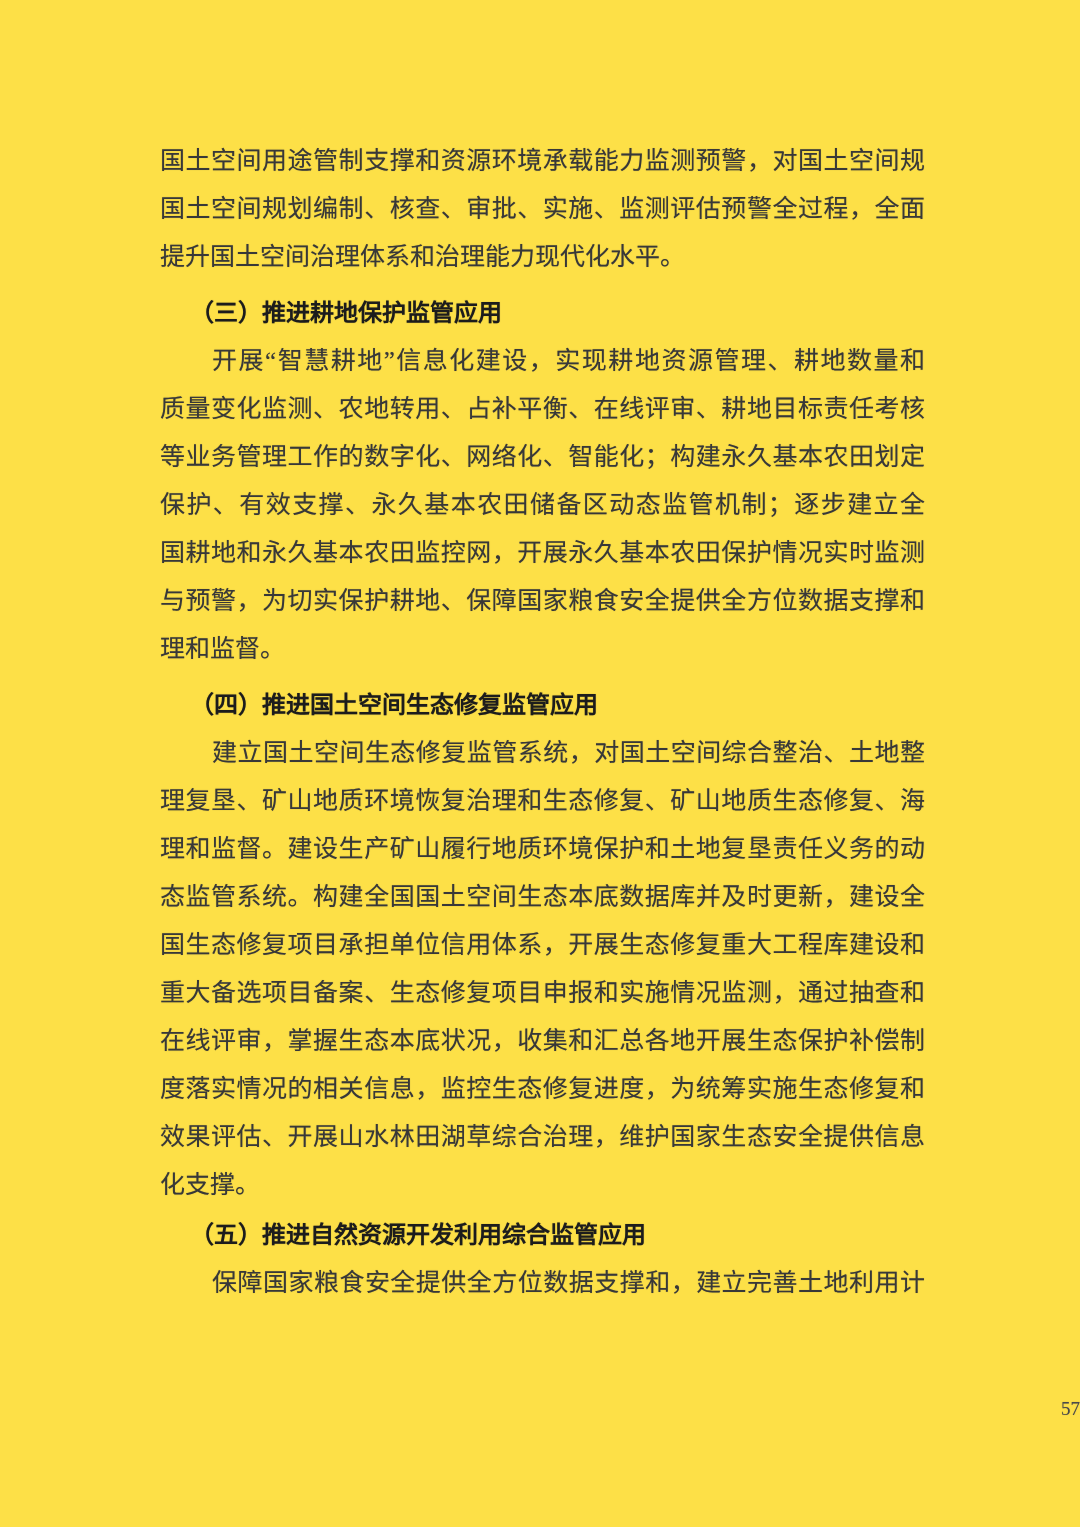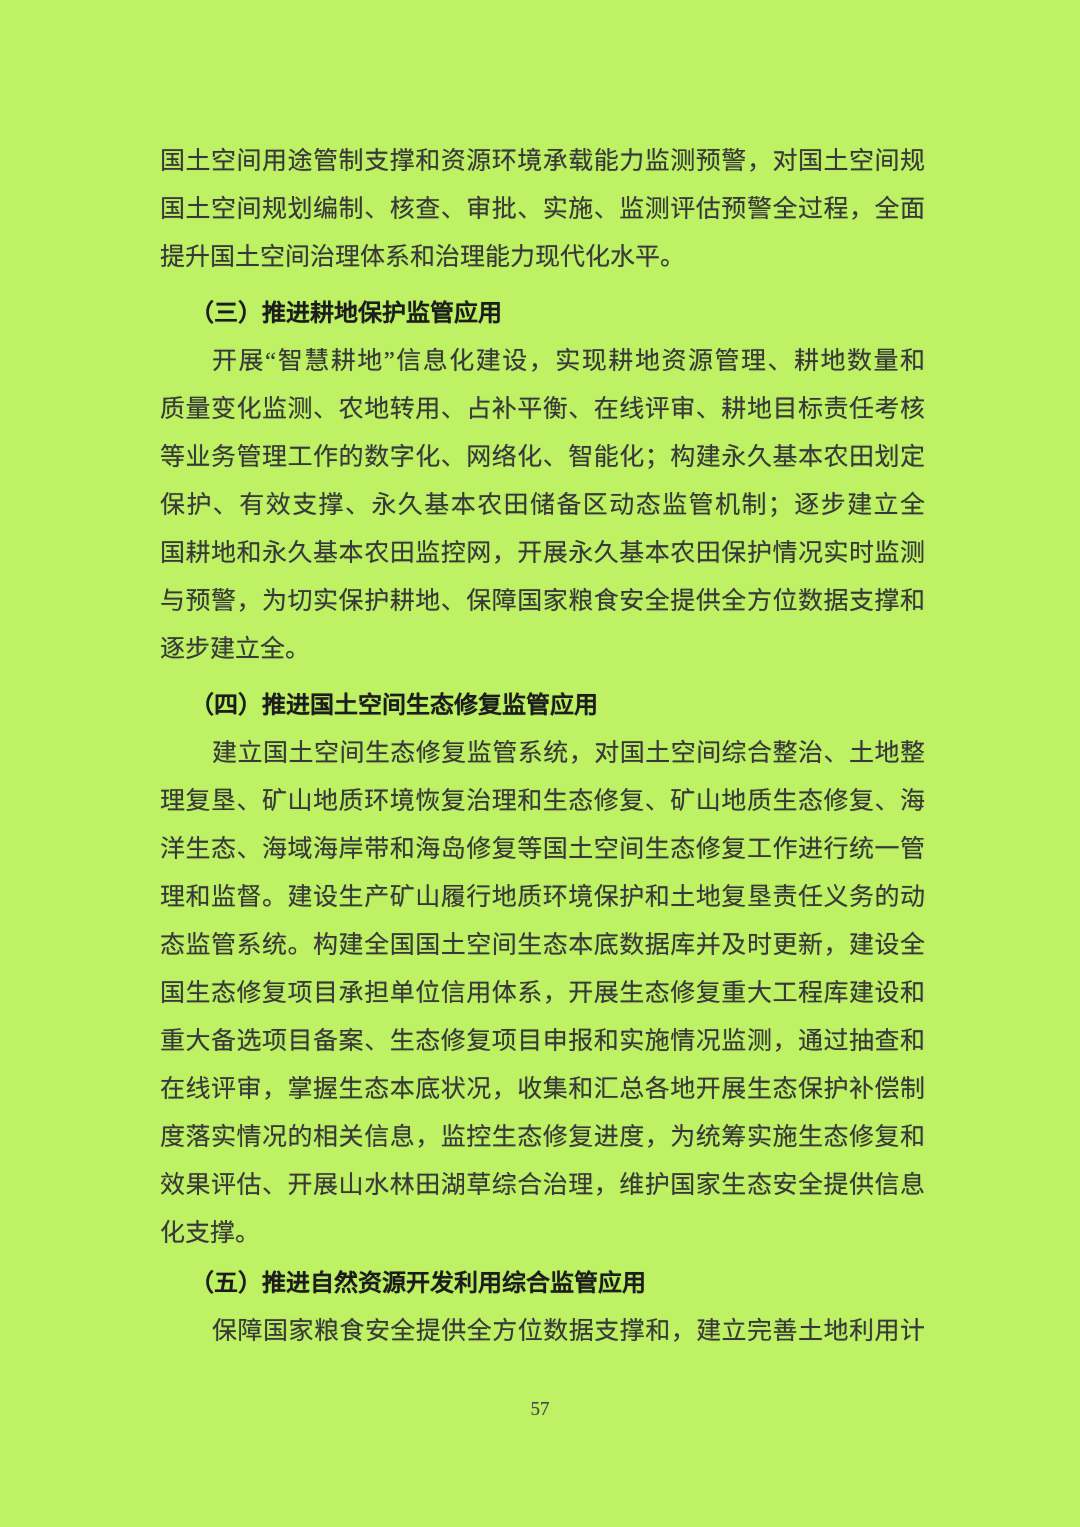--- a/index.html
+++ b/index.html
@@ -4,21 +4,21 @@
 <style>
   html, body {
     margin: 0;
     padding: 0;
     background: #ffffff;
   }
   .page {
     position: relative;
     width: 1080px;
     height: 1527px;
-    background: #bef264;
+    background: #fde047;
     overflow: hidden;
     font-family: "Liberation Serif", "DejaVu Serif", serif;
     color: #333333;
   }
   .content {
     position: absolute;
     left: 160px;
     top: 137px;
     width: 765px;
   }
@@ -53,21 +53,21 @@
     text-shadow: 0 0 1px rgba(40,40,40,0.4);
   }
   .heading.tight { margin-top: 2px; }
   .page-number {
     position: absolute;
     top: 1394px;
     left: 0;
     width: 100%;
     height: 30px;
     line-height: 30px;
-    text-align: center;
+    text-align: right;
     font-size: 19px;
     color: #4a4a4a;
     text-shadow: 0 0 1px rgba(70,70,70,0.4);
   }
 </style>
 </head>
 <body>
 
 <div class="page">
   <div class="content">
@@ -80,29 +80,28 @@
 
     <div class="heading">（三）推进耕地保护监管应用</div>
 
     <div class="para">
       <span class="line indent">开展“智慧耕地”信息化建设，实现耕地资源管理、耕地数量和</span>
       <span class="line">质量变化监测、农地转用、占补平衡、在线评审、耕地目标责任考核</span>
       <span class="line">等业务管理工作的数字化、网络化、智能化；构建永久基本农田划定</span>
       <span class="line">保护、有效支撑、永久基本农田储备区动态监管机制；逐步建立全</span>
       <span class="line">国耕地和永久基本农田监控网，开展永久基本农田保护情况实时监测</span>
       <span class="line">与预警，为切实保护耕地、保障国家粮食安全提供全方位数据支撑和</span>
-      <span class="line last">逐步建立全。</span>
+      <span class="line last">理和监督。</span>
     </div>
 
     <div class="heading">（四）推进国土空间生态修复监管应用</div>
 
     <div class="para">
       <span class="line indent">建立国土空间生态修复监管系统，对国土空间综合整治、土地整</span>
       <span class="line">理复垦、矿山地质环境恢复治理和生态修复、矿山地质生态修复、海</span>
-      <span class="line">洋生态、海域海岸带和海岛修复等国土空间生态修复工作进行统一管</span>
       <span class="line">理和监督。建设生产矿山履行地质环境保护和土地复垦责任义务的动</span>
       <span class="line">态监管系统。构建全国国土空间生态本底数据库并及时更新，建设全</span>
       <span class="line">国生态修复项目承担单位信用体系，开展生态修复重大工程库建设和</span>
       <span class="line">重大备选项目备案、生态修复项目申报和实施情况监测，通过抽查和</span>
       <span class="line">在线评审，掌握生态本底状况，收集和汇总各地开展生态保护补偿制</span>
       <span class="line">度落实情况的相关信息，监控生态修复进度，为统筹实施生态修复和</span>
       <span class="line">效果评估、开展山水林田湖草综合治理，维护国家生态安全提供信息</span>
       <span class="line last">化支撑。</span>
     </div>
 

